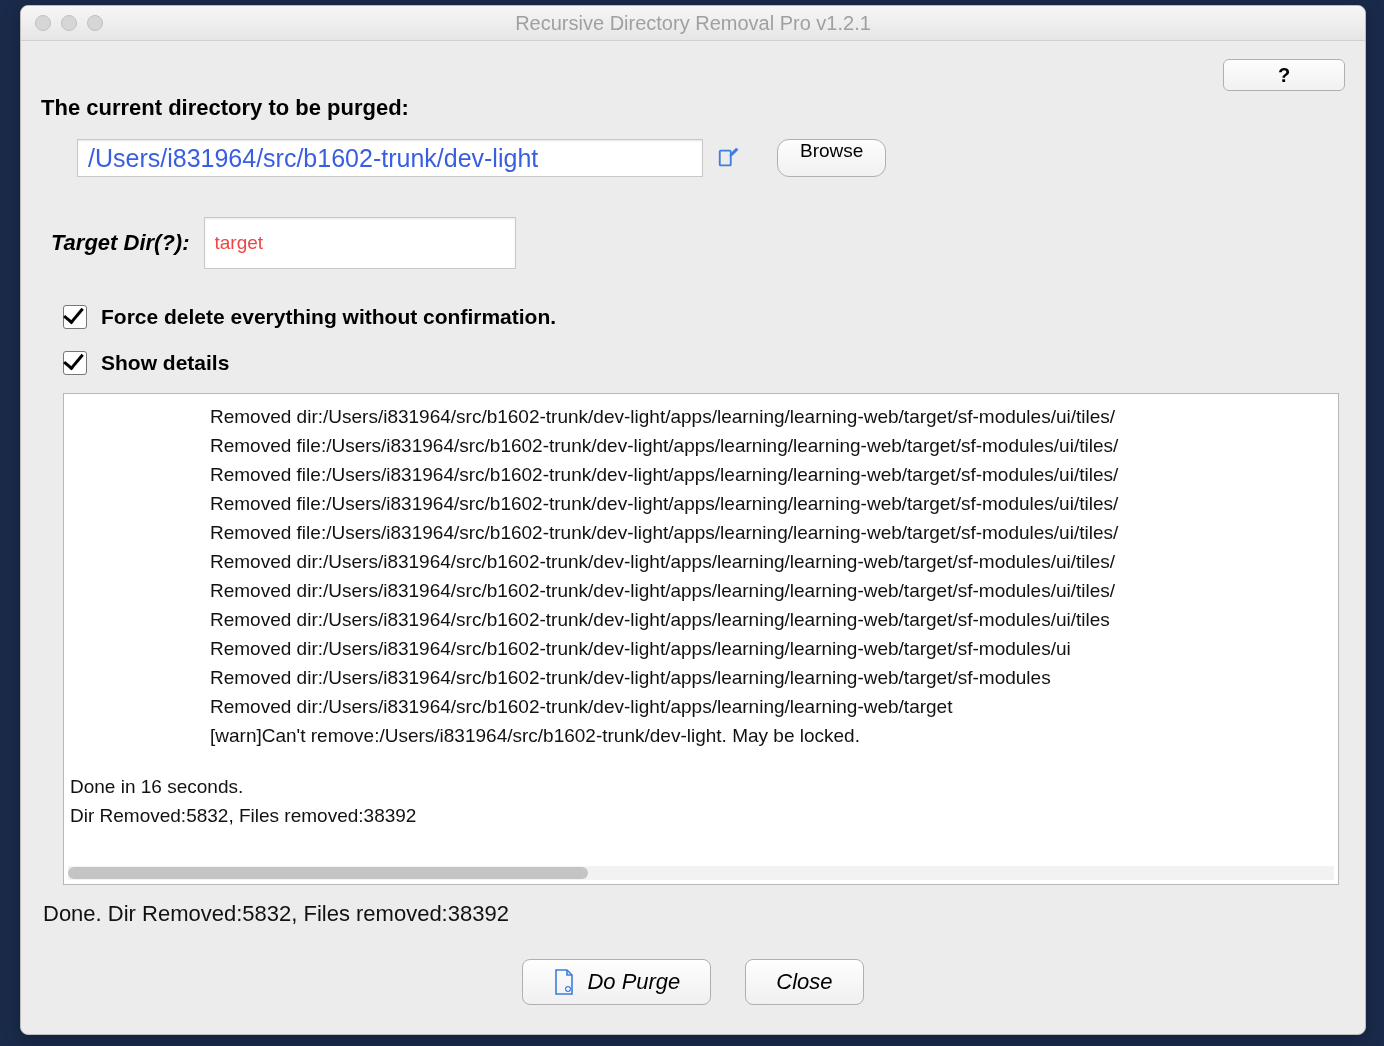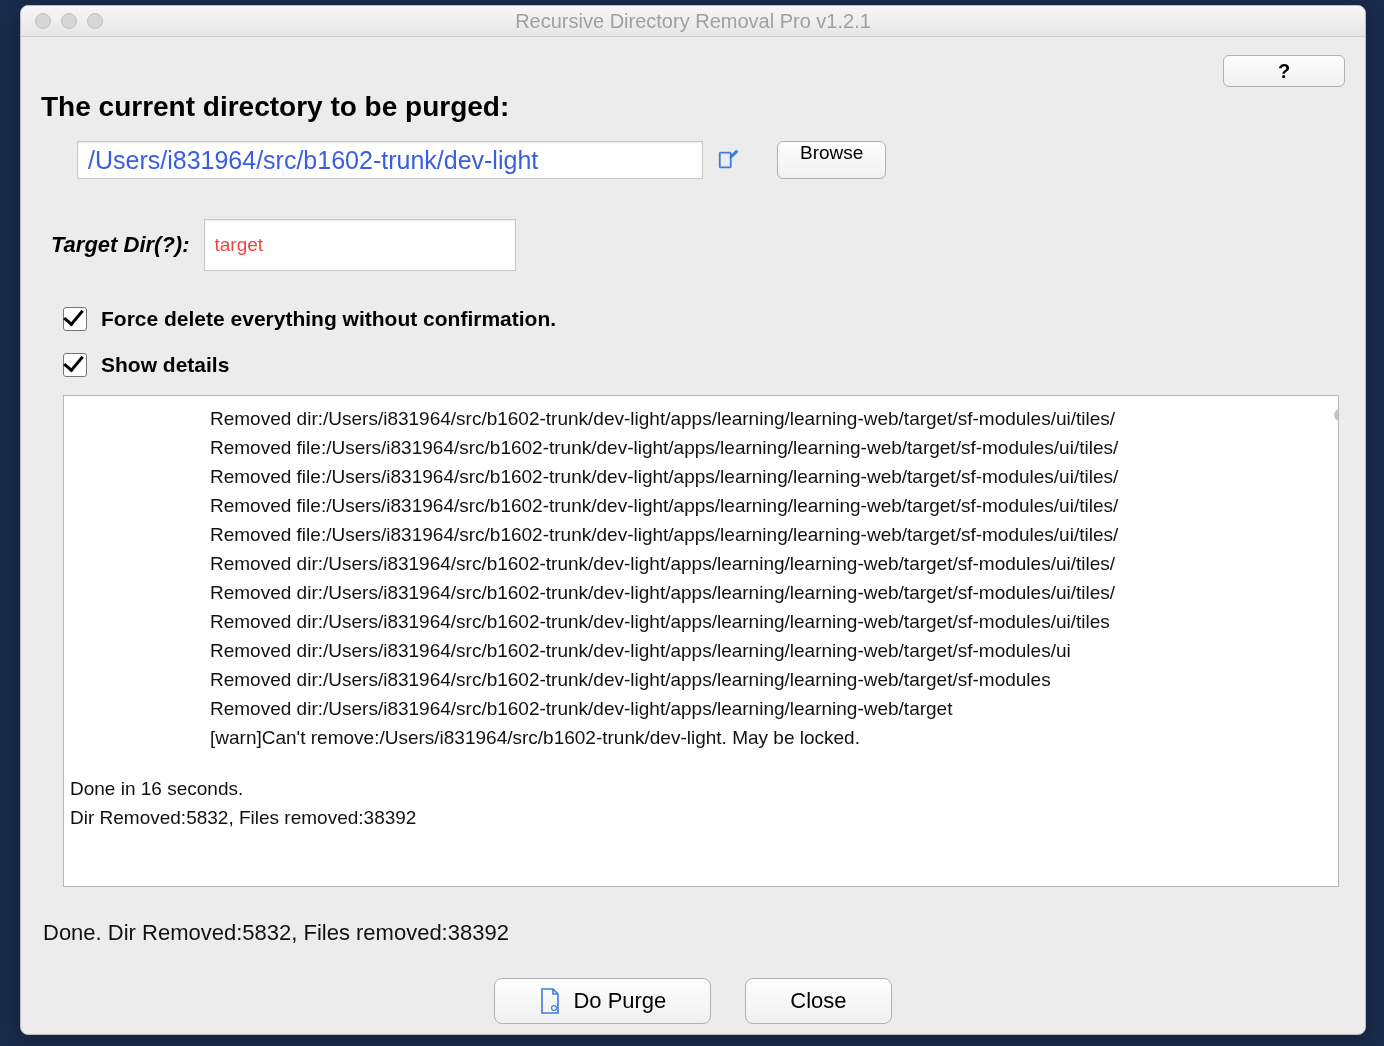--- a/index.html
+++ b/index.html
@@ -60,21 +60,21 @@
     flex: 1;
     display: flex;
     flex-direction: column;
   }
   .topbar {
     display: flex;
     justify-content: space-between;
     align-items: flex-start;
   }
   .label-main {
-    font-size: 28px;
+    font-size: 22px;
     font-weight: 600;
     margin-top: 36px;
   }
   .help-button {
     width: 120px;
     height: 30px;
     background: linear-gradient(#fdfdfd, #f1f1f1);
     border: 1px solid #b0b0b0;
     border-radius: 6px;
     font-size: 20px;
@@ -110,21 +110,21 @@
     display: flex;
     align-items: center;
     justify-content: center;
     color: #3a7ee0;
   }
   .browse-button {
     height: 36px;
     padding: 0 22px;
     background: linear-gradient(#fdfdfd, #f1f1f1);
     border: 1px solid #b0b0b0;
-    border-radius: 6px;
+    border-radius: 12px;
     font-size: 19px;
     cursor: pointer;
     margin-left: 24px;
   }
   .target-row {
     margin-top: 40px;
     margin-left: 10px;
     display: flex;
     align-items: center;
     gap: 14px;
@@ -181,20 +181,21 @@
   }
   .details-area {
     margin-top: 18px;
     margin-left: 22px;
     margin-right: 6px;
     border: 1px solid #b8b8b8;
     background: #fff;
     height: 478px;
     padding: 8px 4px 4px 4px;
     display: flex;
+    flex-direction: column;
     overflow: hidden;
   }
   .details-body {
     flex: 1;
     overflow: hidden;
     position: relative;
   }
   .details-lines {
     white-space: pre;
     font-family: "Lucida Grande", Arial, sans-serif;
@@ -221,43 +222,44 @@
   .h-scrollbar-thumb {
     position: absolute;
     left: 0;
     top: 1px;
     height: 12px;
     width: 520px;
     background: #c4c4c4;
     border-radius: 6px;
   }
   .status-line {
-    margin-top: 33px;
+    margin-top: 16px;
     margin-left: 2px;
     font-size: 22px;
     font-weight: 400;
     color: #111;
   }
   .action-row {
     margin-top: 32px;
     display: flex;
     justify-content: center;
     gap: 34px;
   }
   .action-button {
     height: 44px;
-    padding: 0 44px;
+    padding: 0 30px;
     background: linear-gradient(#fefefe, #f0f0f0);
     border: 1px solid #b0b0b0;
     border-radius: 8px;
     font-size: 22px;
     display: flex;
     align-items: center;
     gap: 12px;
     cursor: pointer;
+    font-style: italic;
   }
   .purge-icon {
     width: 22px;
     height: 26px;
     display: inline-block;
   }
 </style>
 </head>
 <body>
 

